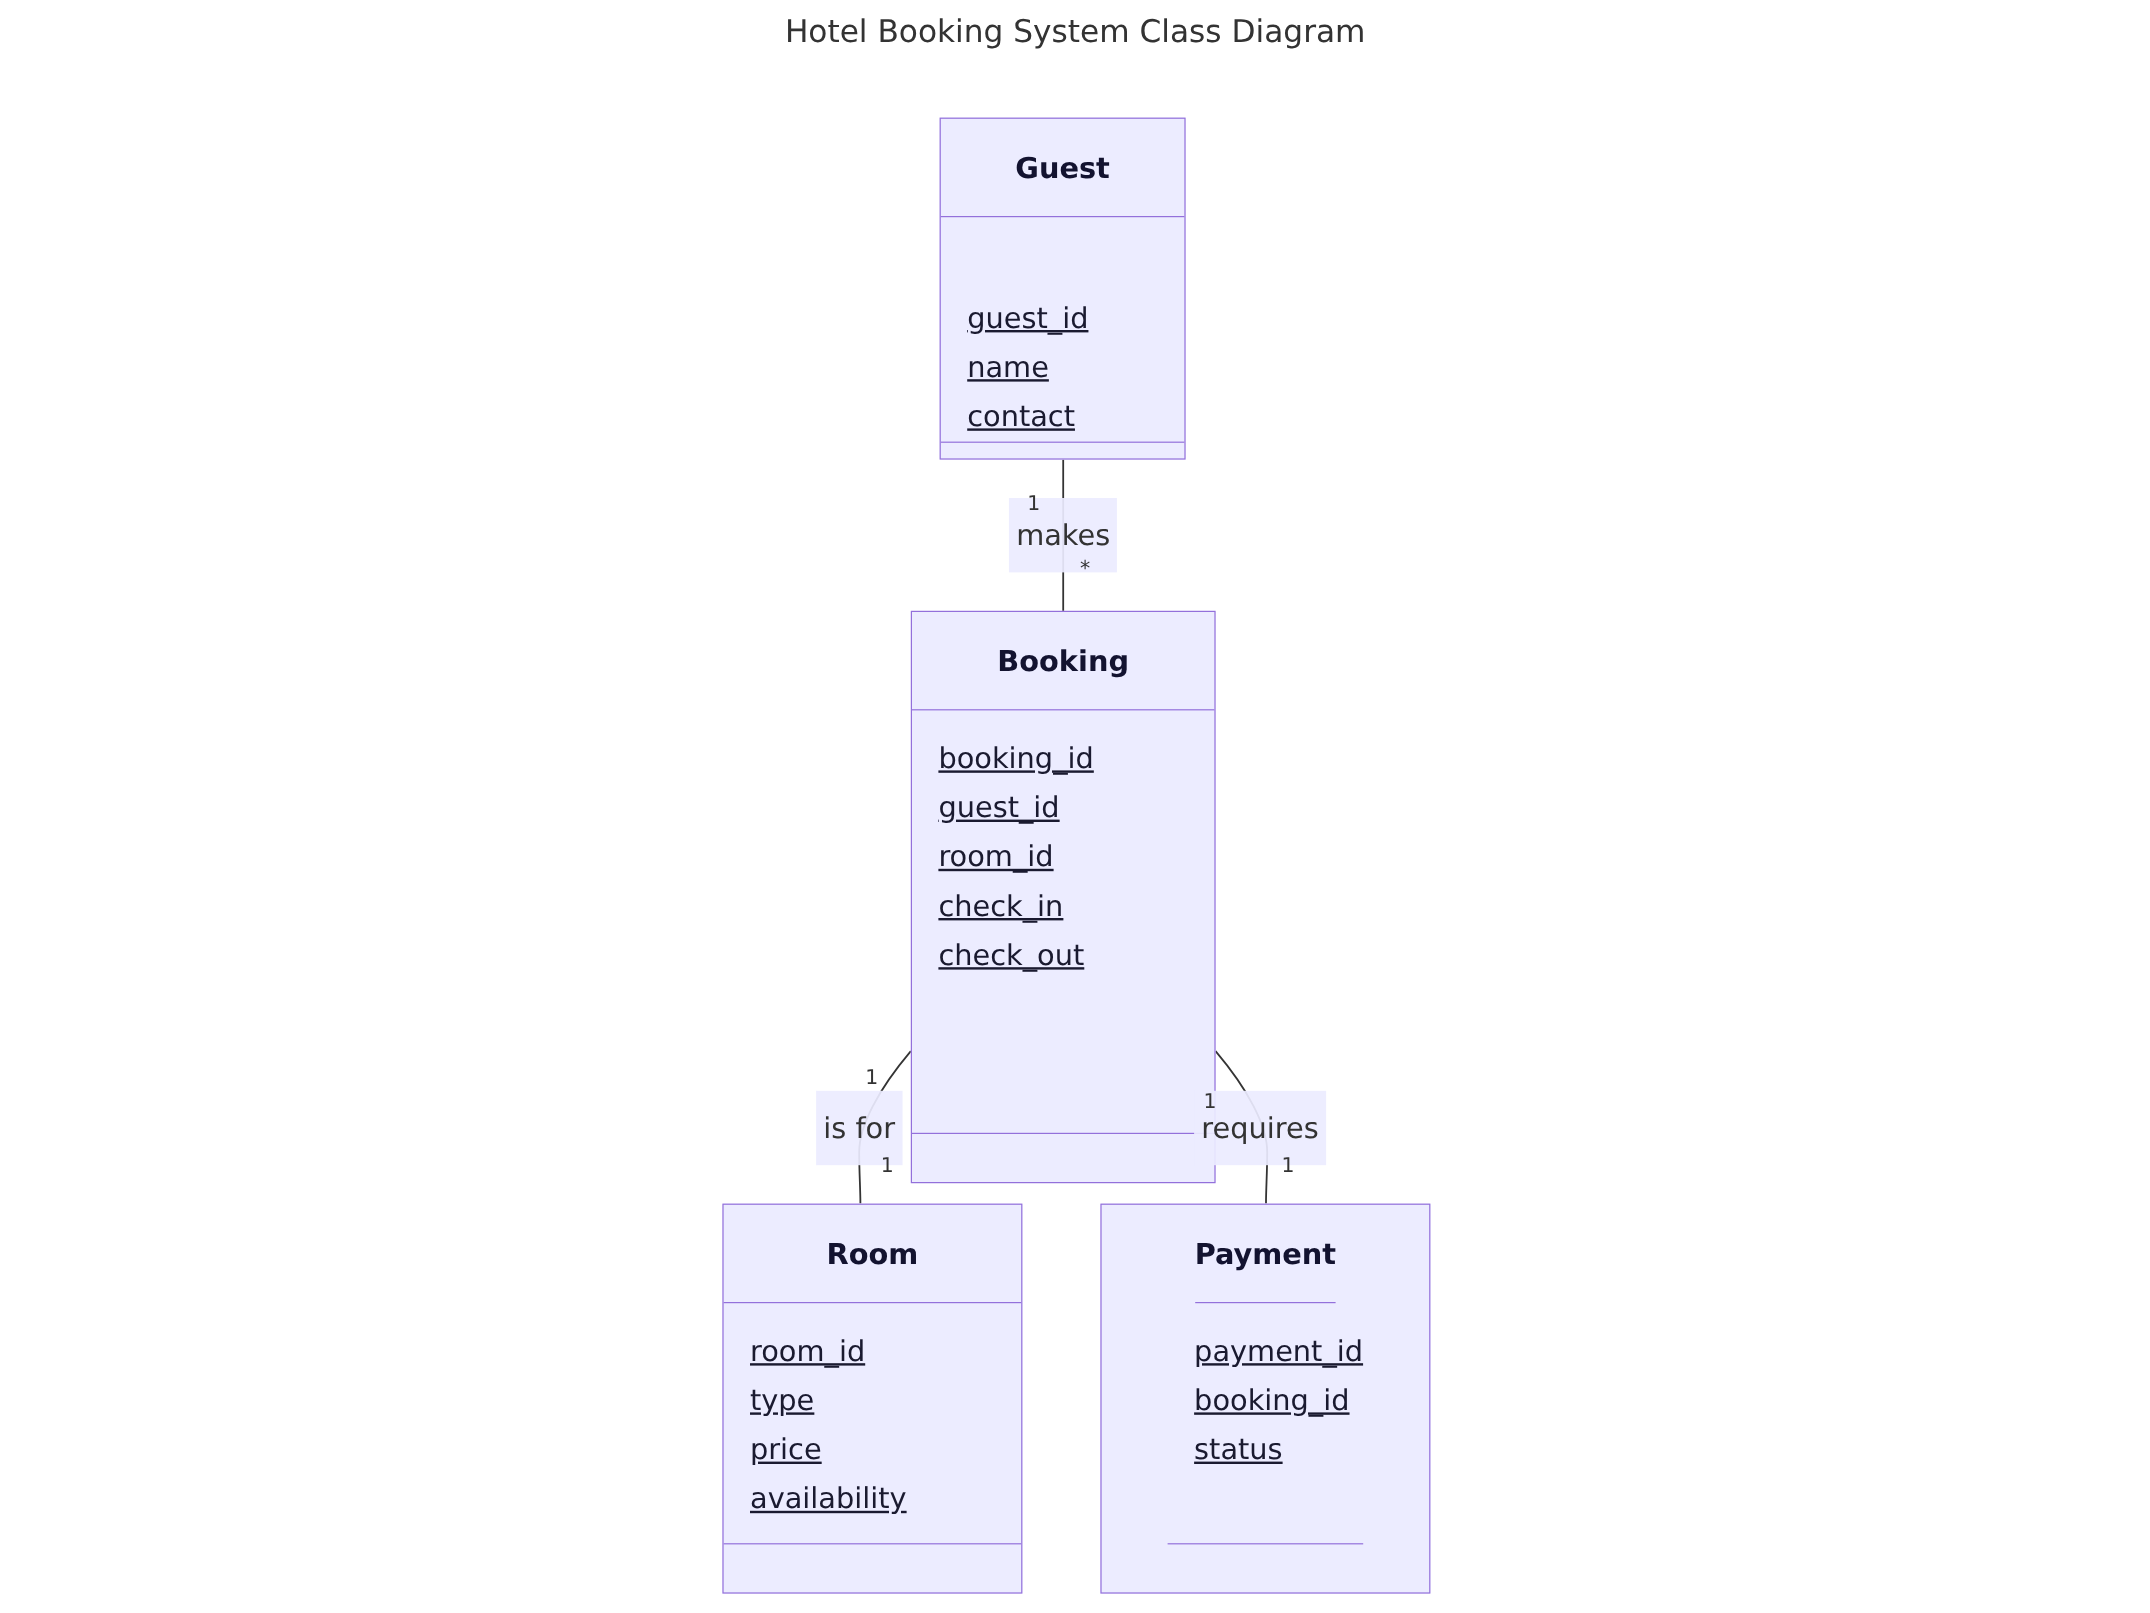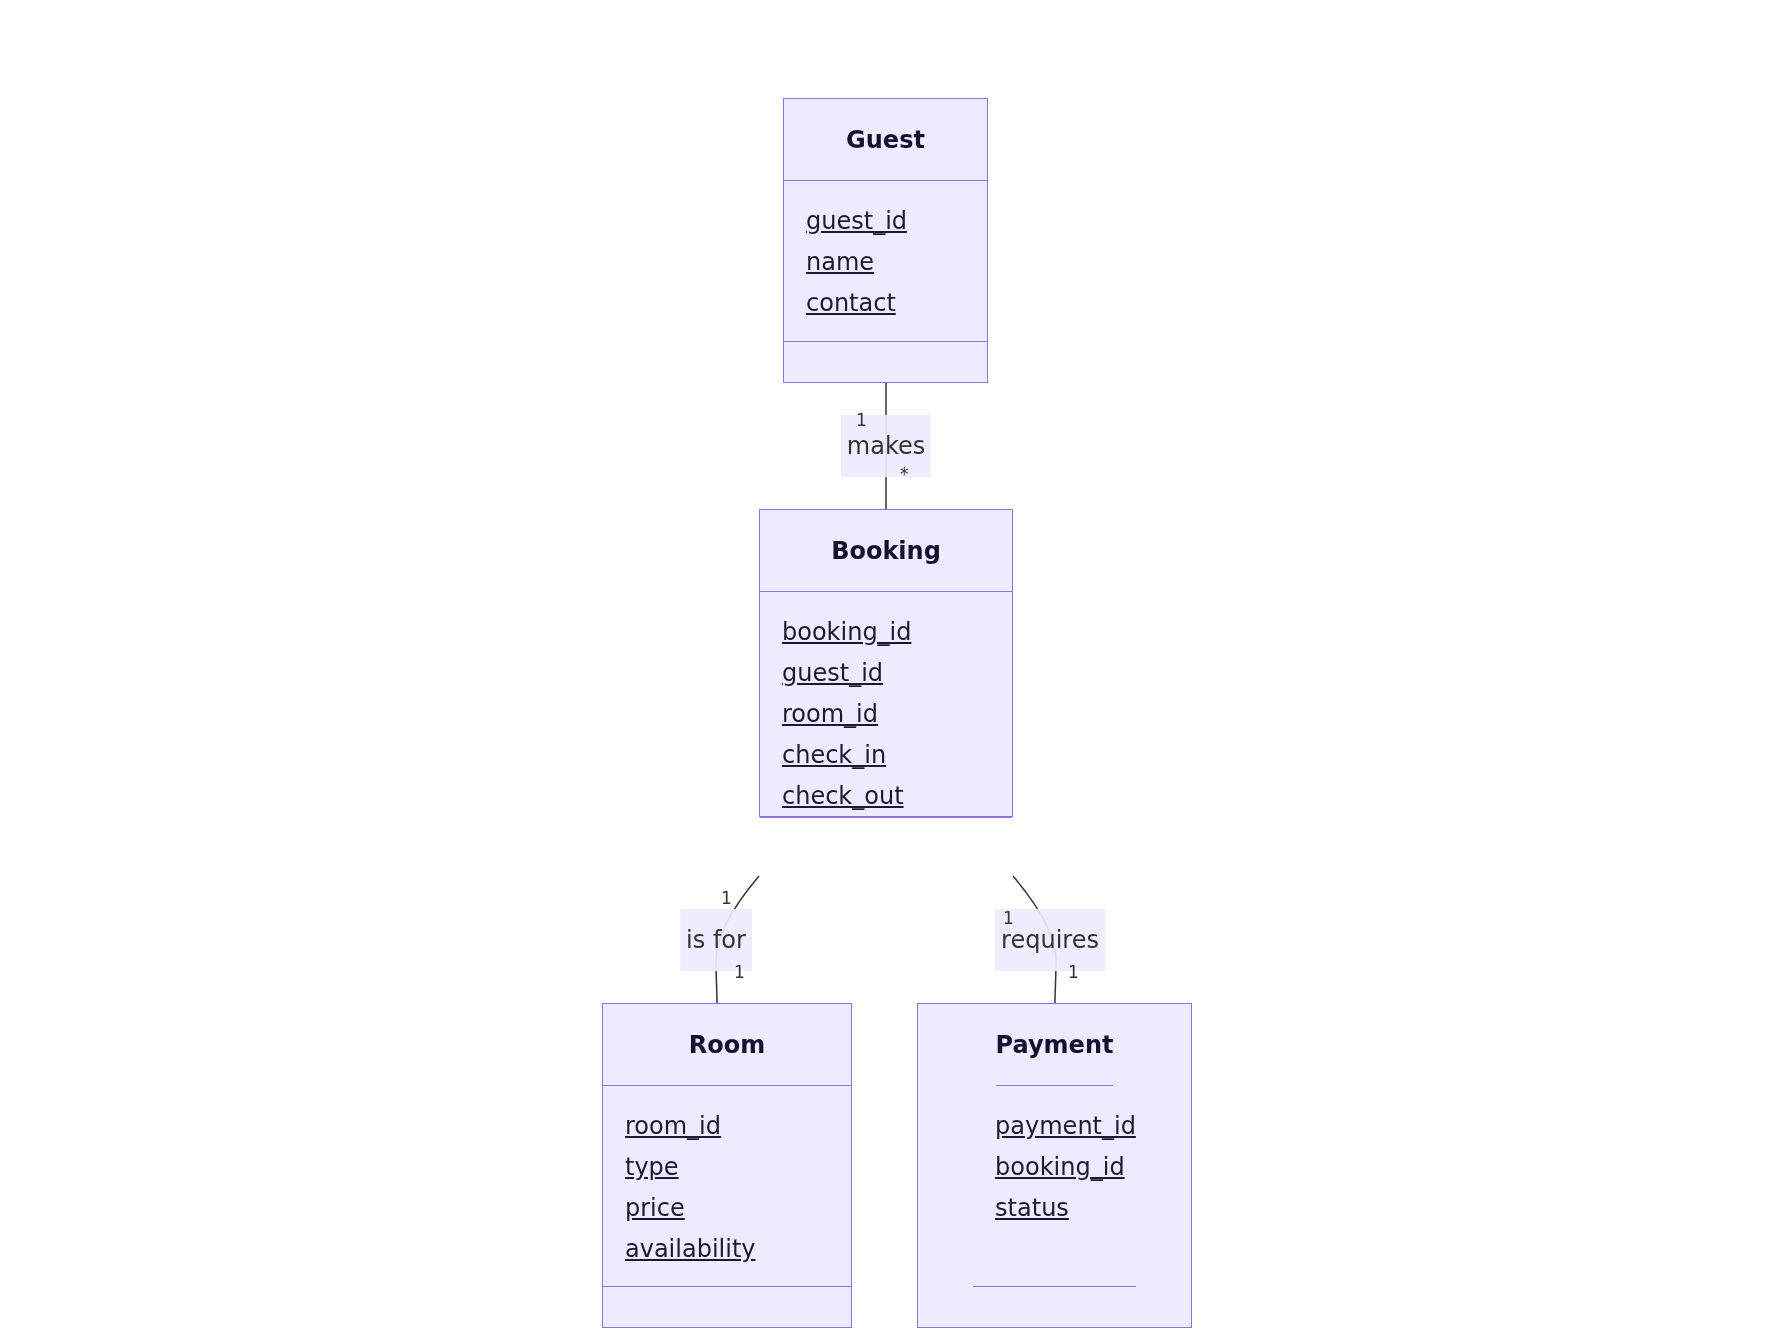--- a/index.html
+++ b/index.html
@@ -84,38 +84,39 @@
     font-size: 17px;
     color: #333333;
     white-space: nowrap;
   }
 </style>
 </head>
 <body>
 
 <div class="canvas">
 
+  <div class="diagram-title">Hotel Booking System Class Diagram</div>
 
   <svg class="edges-svg" viewBox="0 0 1792 1344" xmlns="http://www.w3.org/2000/svg">
     <path d="M886,383 L886,510"></path>
     <path d="M759,876 C732,908 716,938 716,960 C716,978 717,990 717,1003"></path>
     <path d="M1013,876 C1040,908 1056,938 1056,960 C1056,978 1055,990 1055,1003"></path>
   </svg>
 
-  <div class="class-box" style="left:783px; top:98px; width:205px; height:285px;">
+  <div class="class-box" style="left:783px; top:98px; width:205px; height:285px;gap:44px;">
     <div class="class-header">Guest</div>
     <div class="class-attrs">
       <div class="class-attr">guest_id</div>
       <div class="class-attr">name</div>
       <div class="class-attr">contact</div>
     </div>
     <div class="class-methods"></div>
   </div>
 
-  <div class="class-box" style="left:759px; top:509px; width:254px; height:308px;">
+  <div class="class-box" style="left:759px; top:509px; width:254px; height:477px;">
     <div class="class-header">Booking</div>
     <div class="class-attrs">
       <div class="class-attr">booking_id</div>
       <div class="class-attr">guest_id</div>
       <div class="class-attr">room_id</div>
       <div class="class-attr">check_in</div>
       <div class="class-attr">check_out</div>
     </div>
     <div class="class-methods"></div>
   </div>

